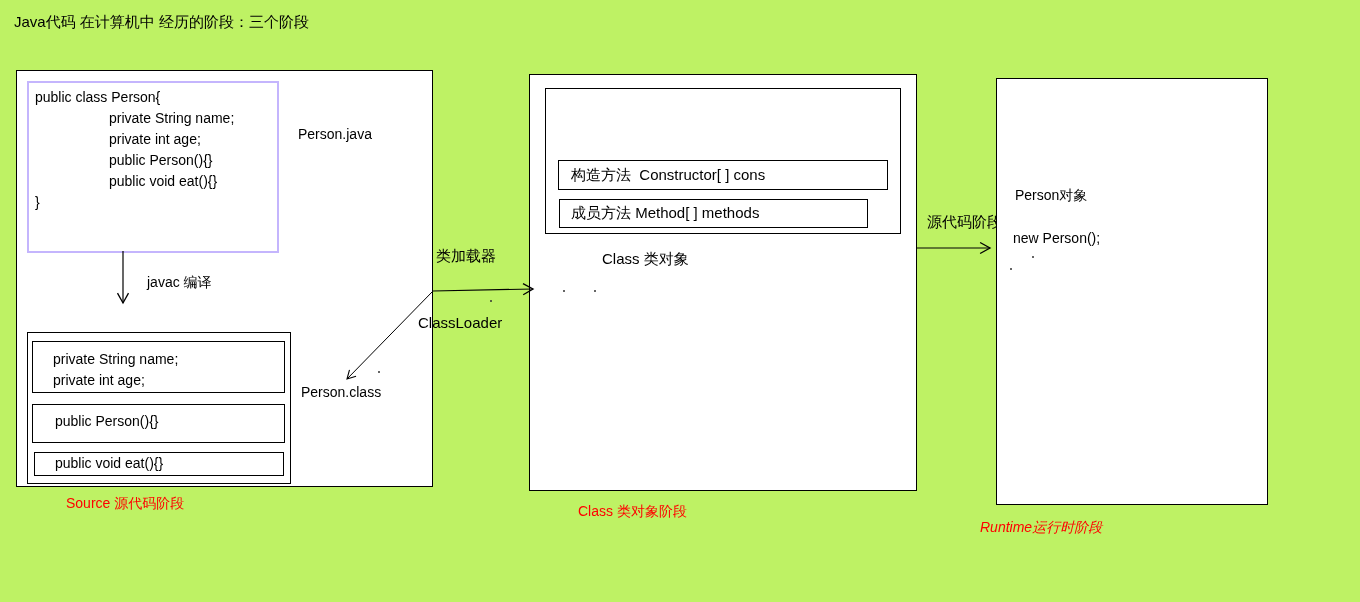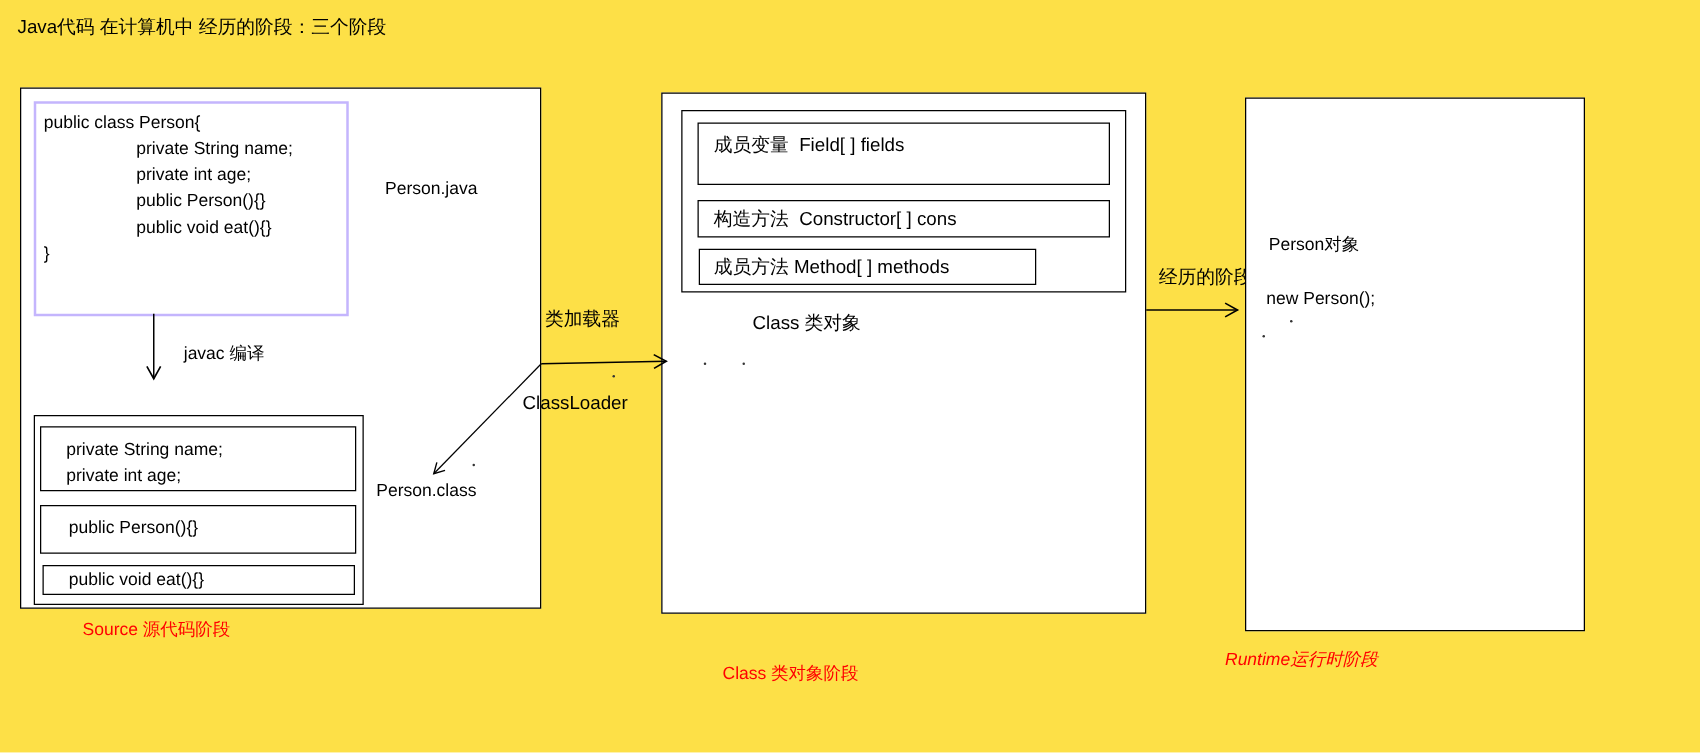--- a/index.html
+++ b/index.html
@@ -1,17 +1,17 @@
 <!DOCTYPE html>
 <html><head>
 <meta charset="utf-8">
 <style>
   html,body{margin:0;padding:0;background:#fff;}
   .canvas{
-    position:relative; width:1360px; height:602px; background:#fde047;
+    position:relative; width:1360px; height:602px; background:#bef264;
     font-family:"Liberation Sans","DejaVu Sans",sans-serif;
     color:#000; overflow:hidden;
   }
   .canvas *{box-sizing:border-box;}
   .lbl{position:absolute; white-space:pre; font-size:15px; line-height:17px;}
   .lbl-sm{position:absolute; white-space:pre; font-size:14px; line-height:16px;}
   .stage-box{position:absolute; border:1px solid #000; background:#fff;}
   .inner-box{position:absolute; border:1px solid #000; background:#fff;}
   .code-box{position:absolute; border:2px solid #c4b5fd; background:#fff; padding-top:4px;}
   .code-line{font-size:14px; line-height:21px; white-space:pre; padding-left:6px;}
@@ -34,21 +34,21 @@
     <div class="code-line">public class Person{</div>
     <div class="code-line ind">private String name;</div>
     <div class="code-line ind">private int age;</div>
     <div class="code-line"></div>
     <div class="code-line ind">public Person(){}</div>
     <div class="code-line"></div>
     <div class="code-line ind">public void eat(){}</div>
     <div class="code-line">}</div>
   </div>
 
-  <div class="lbl-sm" style="left:308px; top:126px;margin-top:16px;">Person.java</div>
+  <div class="lbl-sm" style="left:298px; top:126px;">Person.java</div>
 
   <div class="lbl-sm" style="left:147px; top:274px;">javac 编译</div>
 
   <div class="inner-box" style="left:27px; top:332px; width:264px; height:152px;">
     <div class="inner-box" style="left:4px; top:8px; width:253px; height:52px; padding:7px 0 0 20px;">
       <div class="code-line" style="padding-left:0; line-height:21px;">private String name;</div>
       <div class="code-line" style="padding-left:0; line-height:21px;">private int age;</div>
     </div>
     <div class="inner-box" style="left:4px; top:71px; width:253px; height:39px; padding:8px 0 0 22px; font-size:14px; white-space:pre;">public Person(){}</div>
     <div class="inner-box" style="left:6px; top:119px; width:250px; height:24px; padding:2px 0 0 20px; font-size:14px; white-space:pre;">public void eat(){}</div>
@@ -57,30 +57,29 @@
   <div class="lbl-sm" style="left:301px; top:384px;">Person.class</div>
 
   <div class="red-caption" style="left:66px; top:495px;">Source 源代码阶段</div>
 
   <div class="lbl" style="left:436px; top:247px;">类加载器</div>
   <div class="lbl" style="left:418px; top:314px;">ClassLoader</div>
 
   <div class="stage-box" style="left:529px; top:74px; width:388px; height:417px;"></div>
 
   <div class="inner-box" style="left:545px; top:88px; width:356px; height:146px;">
-    <div class="inner-box row-text" style="left:12px; top:9px; width:330px; height:50px; padding:8px 0 0 12px;">成员变量  Field[ ] fields</div>
     <div class="inner-box row-text" style="left:12px; top:71px; width:330px; height:30px; padding:5px 0 0 12px;">构造方法  Constructor[ ] cons</div>
-    <div class="inner-box row-text" style="left:13px; top:110px; width:270px; height:29px; padding:4px 0 0 11px;">成员方法 Method[ ] methods</div>
+    <div class="inner-box row-text" style="left:13px; top:110px; width:309px; height:29px; padding:4px 0 0 11px;">成员方法 Method[ ] methods</div>
   </div>
 
   <div class="lbl" style="left:602px; top:250px;">Class 类对象</div>
 
-  <div class="red-caption" style="left:578px; top:530px;">Class 类对象阶段</div>
+  <div class="red-caption" style="left:578px; top:503px;">Class 类对象阶段</div>
 
-  <div class="lbl" style="left:927px; top:213px;">经历的阶段</div>
+  <div class="lbl" style="left:927px; top:213px;">源代码阶段</div>
 
   <div class="stage-box" style="left:996px; top:78px; width:272px; height:427px;"></div>
 
   <div class="lbl-sm" style="left:1015px; top:187px;">Person对象</div>
   <div class="lbl-sm" style="left:1013px; top:230px;">new Person();</div>
 
   <div class="red-caption" style="left:980px; top:519px;font-style:italic;">Runtime运行时阶段</div>
 
   <svg class="overlay" width="1360" height="602" viewBox="0 0 1360 602">
     <defs>

